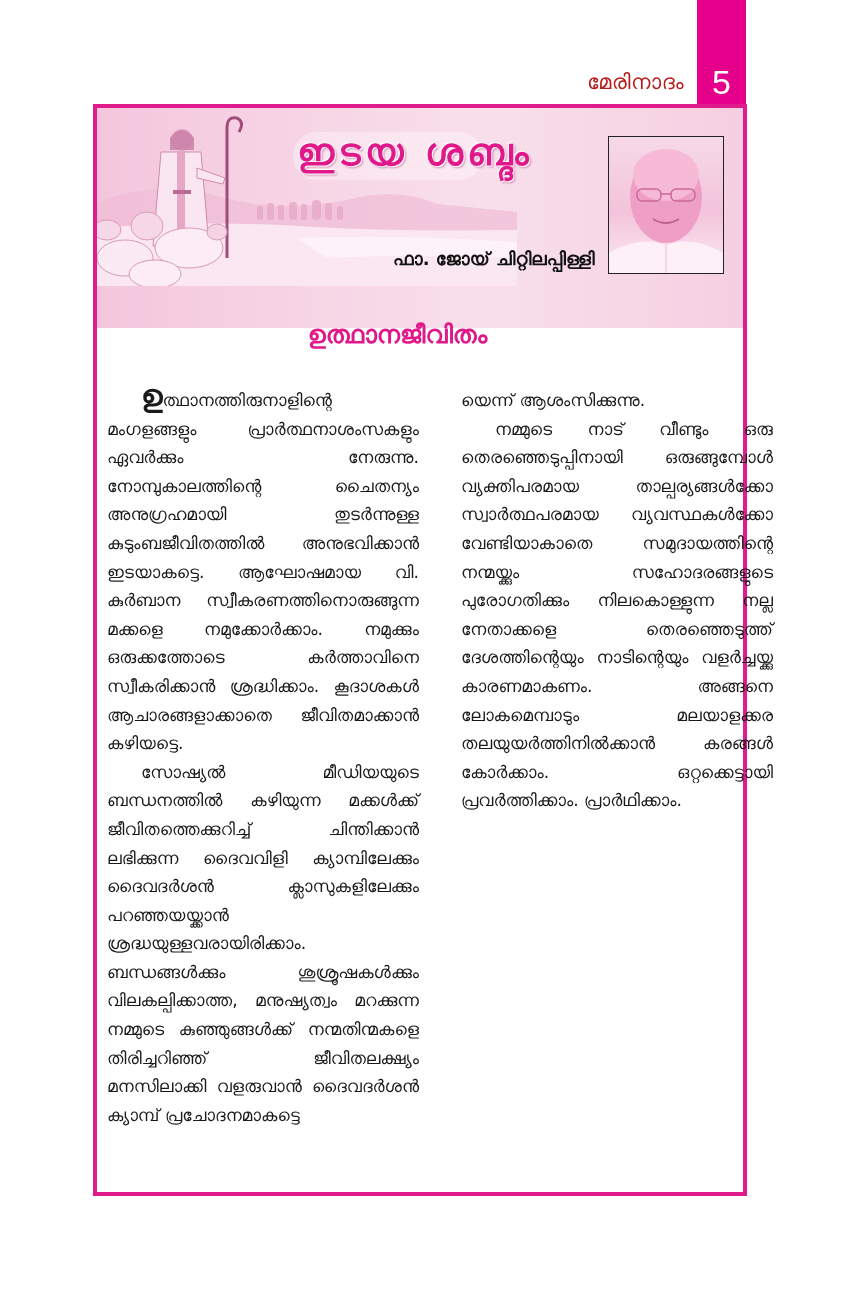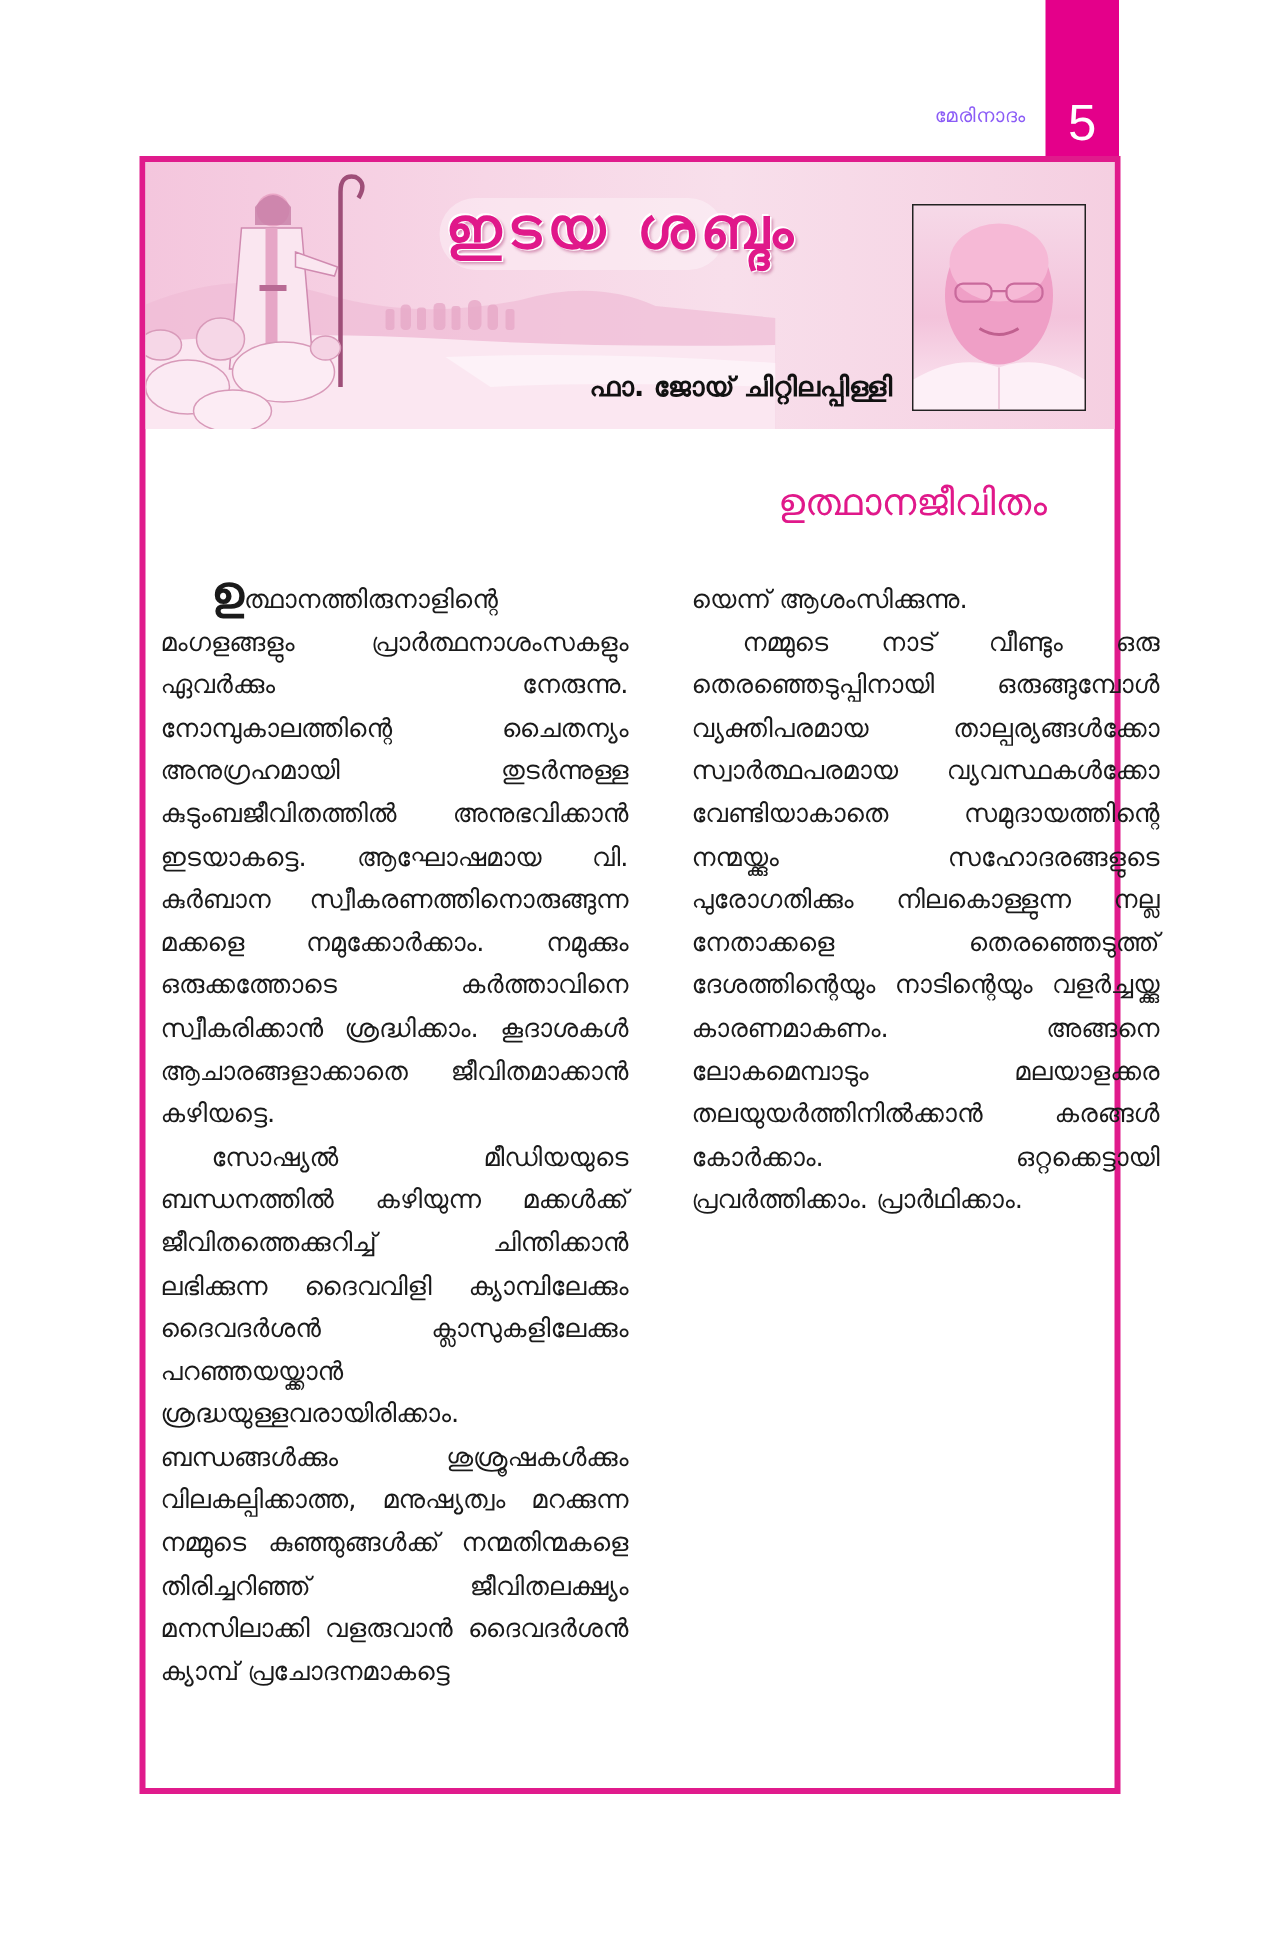--- a/index.html
+++ b/index.html
@@ -3,41 +3,41 @@
 <meta charset="utf-8">
 <style>
   html, body { margin: 0; padding: 0; background: #ffffff; }
   body { width: 844px; height: 1300px; position: relative; overflow: hidden;
          font-family: "DejaVu Sans", sans-serif; color: #1a1a1a; }
 
   .page-tab { position: absolute; left: 697px; top: 0; width: 49px; height: 108px;
               background: #e4008a; }
   .page-num { position: absolute; left: 697px; top: 62px; width: 49px; text-align: center;
               color: #ffffff; font-family: "Liberation Sans", sans-serif; font-size: 34px; line-height: 40px; }
-  .magazine-name { position: absolute; right: 160px; top: 70px; font-size: 13px; color: #8b5cf6;
+  .magazine-name { position: absolute; right: 160px; top: 70px; font-size: 21px; color: #b91c1c;
                    font-family: "DejaVu Sans", sans-serif; letter-spacing: 0.5px; }
 
   .frame { position: absolute; left: 93px; top: 104px; width: 646px; height: 1084px;
            border: 4px solid #e01b8c; box-sizing: content-box; }
 
-  .banner { position: absolute; left: 0; top: 0; width: 646px; height: 178px;
+  .banner { position: absolute; left: 0; top: 0; width: 646px; height: 220px;
             background: linear-gradient(90deg, #f4c6dd 0%, #f7d6e6 35%, #f8dfeb 60%, #f5cfe1 100%); overflow: hidden; }
   .banner-scene { position: absolute; left: 0; top: 0; width: 420px; height: 178px; }
   .banner-title { position: absolute; left: 200px; top: 22px; font-size: 38px; font-weight: bold;
                   color: #e0188a; letter-spacing: 4px;
                   text-shadow: 1px 1px 0 #ffffff, -1px -1px 0 #ffffff, 2px 2px 2px rgba(150,0,80,0.35); }
   .title-pill { position: absolute; left: 196px; top: 24px; width: 190px; height: 48px; border-radius: 24px;
                 background: rgba(255,255,255,0.35); }
   .author-name { position: absolute; left: 296px; top: 140px; font-size: 18px; font-weight: bold; color: #111; }
 
   .photo { position: absolute; left: 511px; top: 28px; width: 114px; height: 136px;
            border: 1.5px solid #222; background: linear-gradient(180deg, #f6d9e8 0%, #f3c3db 55%, #fbeaf3 100%); overflow: hidden; }
 
-  .article-title { position: absolute; left: 0; width: 601px; top: 212px; text-align: right;
-                   font-size: 25px; font-weight: normal; color: #e0188a; }
+  .article-title { position: absolute; left: 0; width: 601px; top: 212px; text-align: center;
+                   font-size: 25px; font-weight: bold; color: #e0188a; }
 
   .col { position: absolute; top: 278px; width: 312px; font-size: 17.2px; line-height: 28.6px;
          text-align: justify; font-family: "DejaVu Sans", sans-serif; }
   .col-left { left: 10px; }
   .col-right { left: 326px; margin-left: 38px; }
   .col p { margin: 0; }
   .indent { text-indent: 34px; }
   .dropcap { font-size: 30px; font-weight: bold; line-height: 20px; }
 </style>
 </head>

